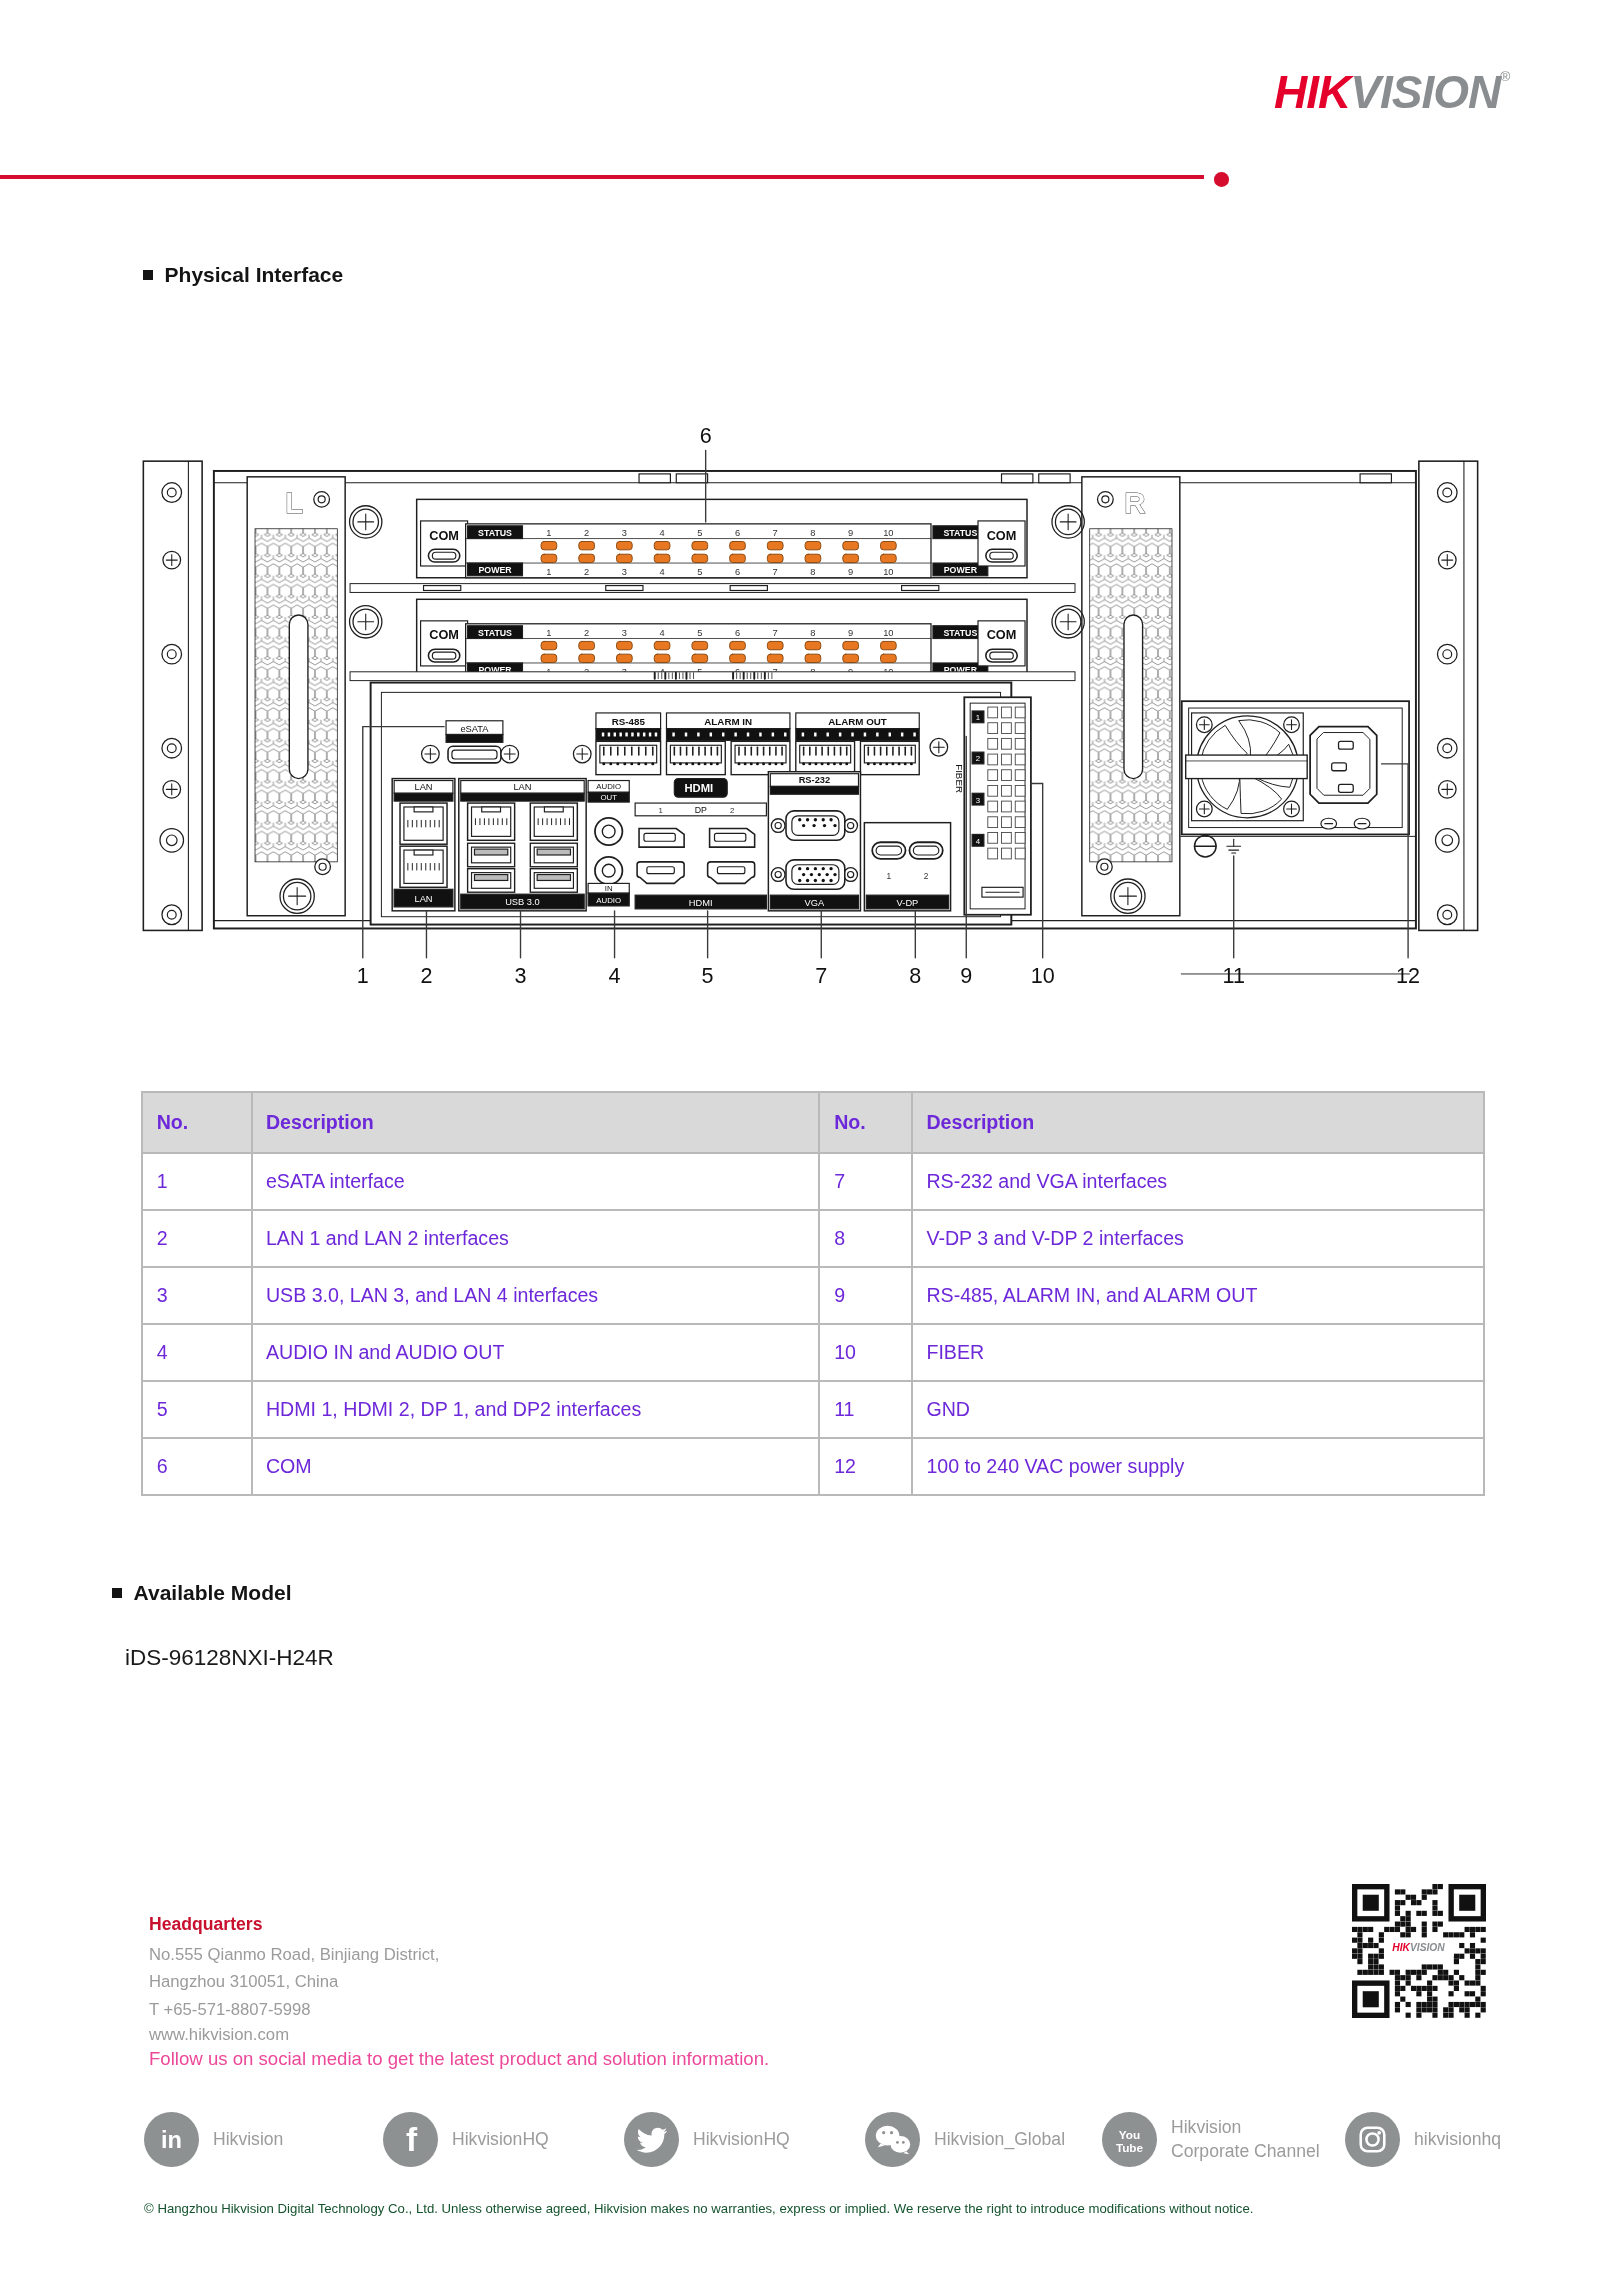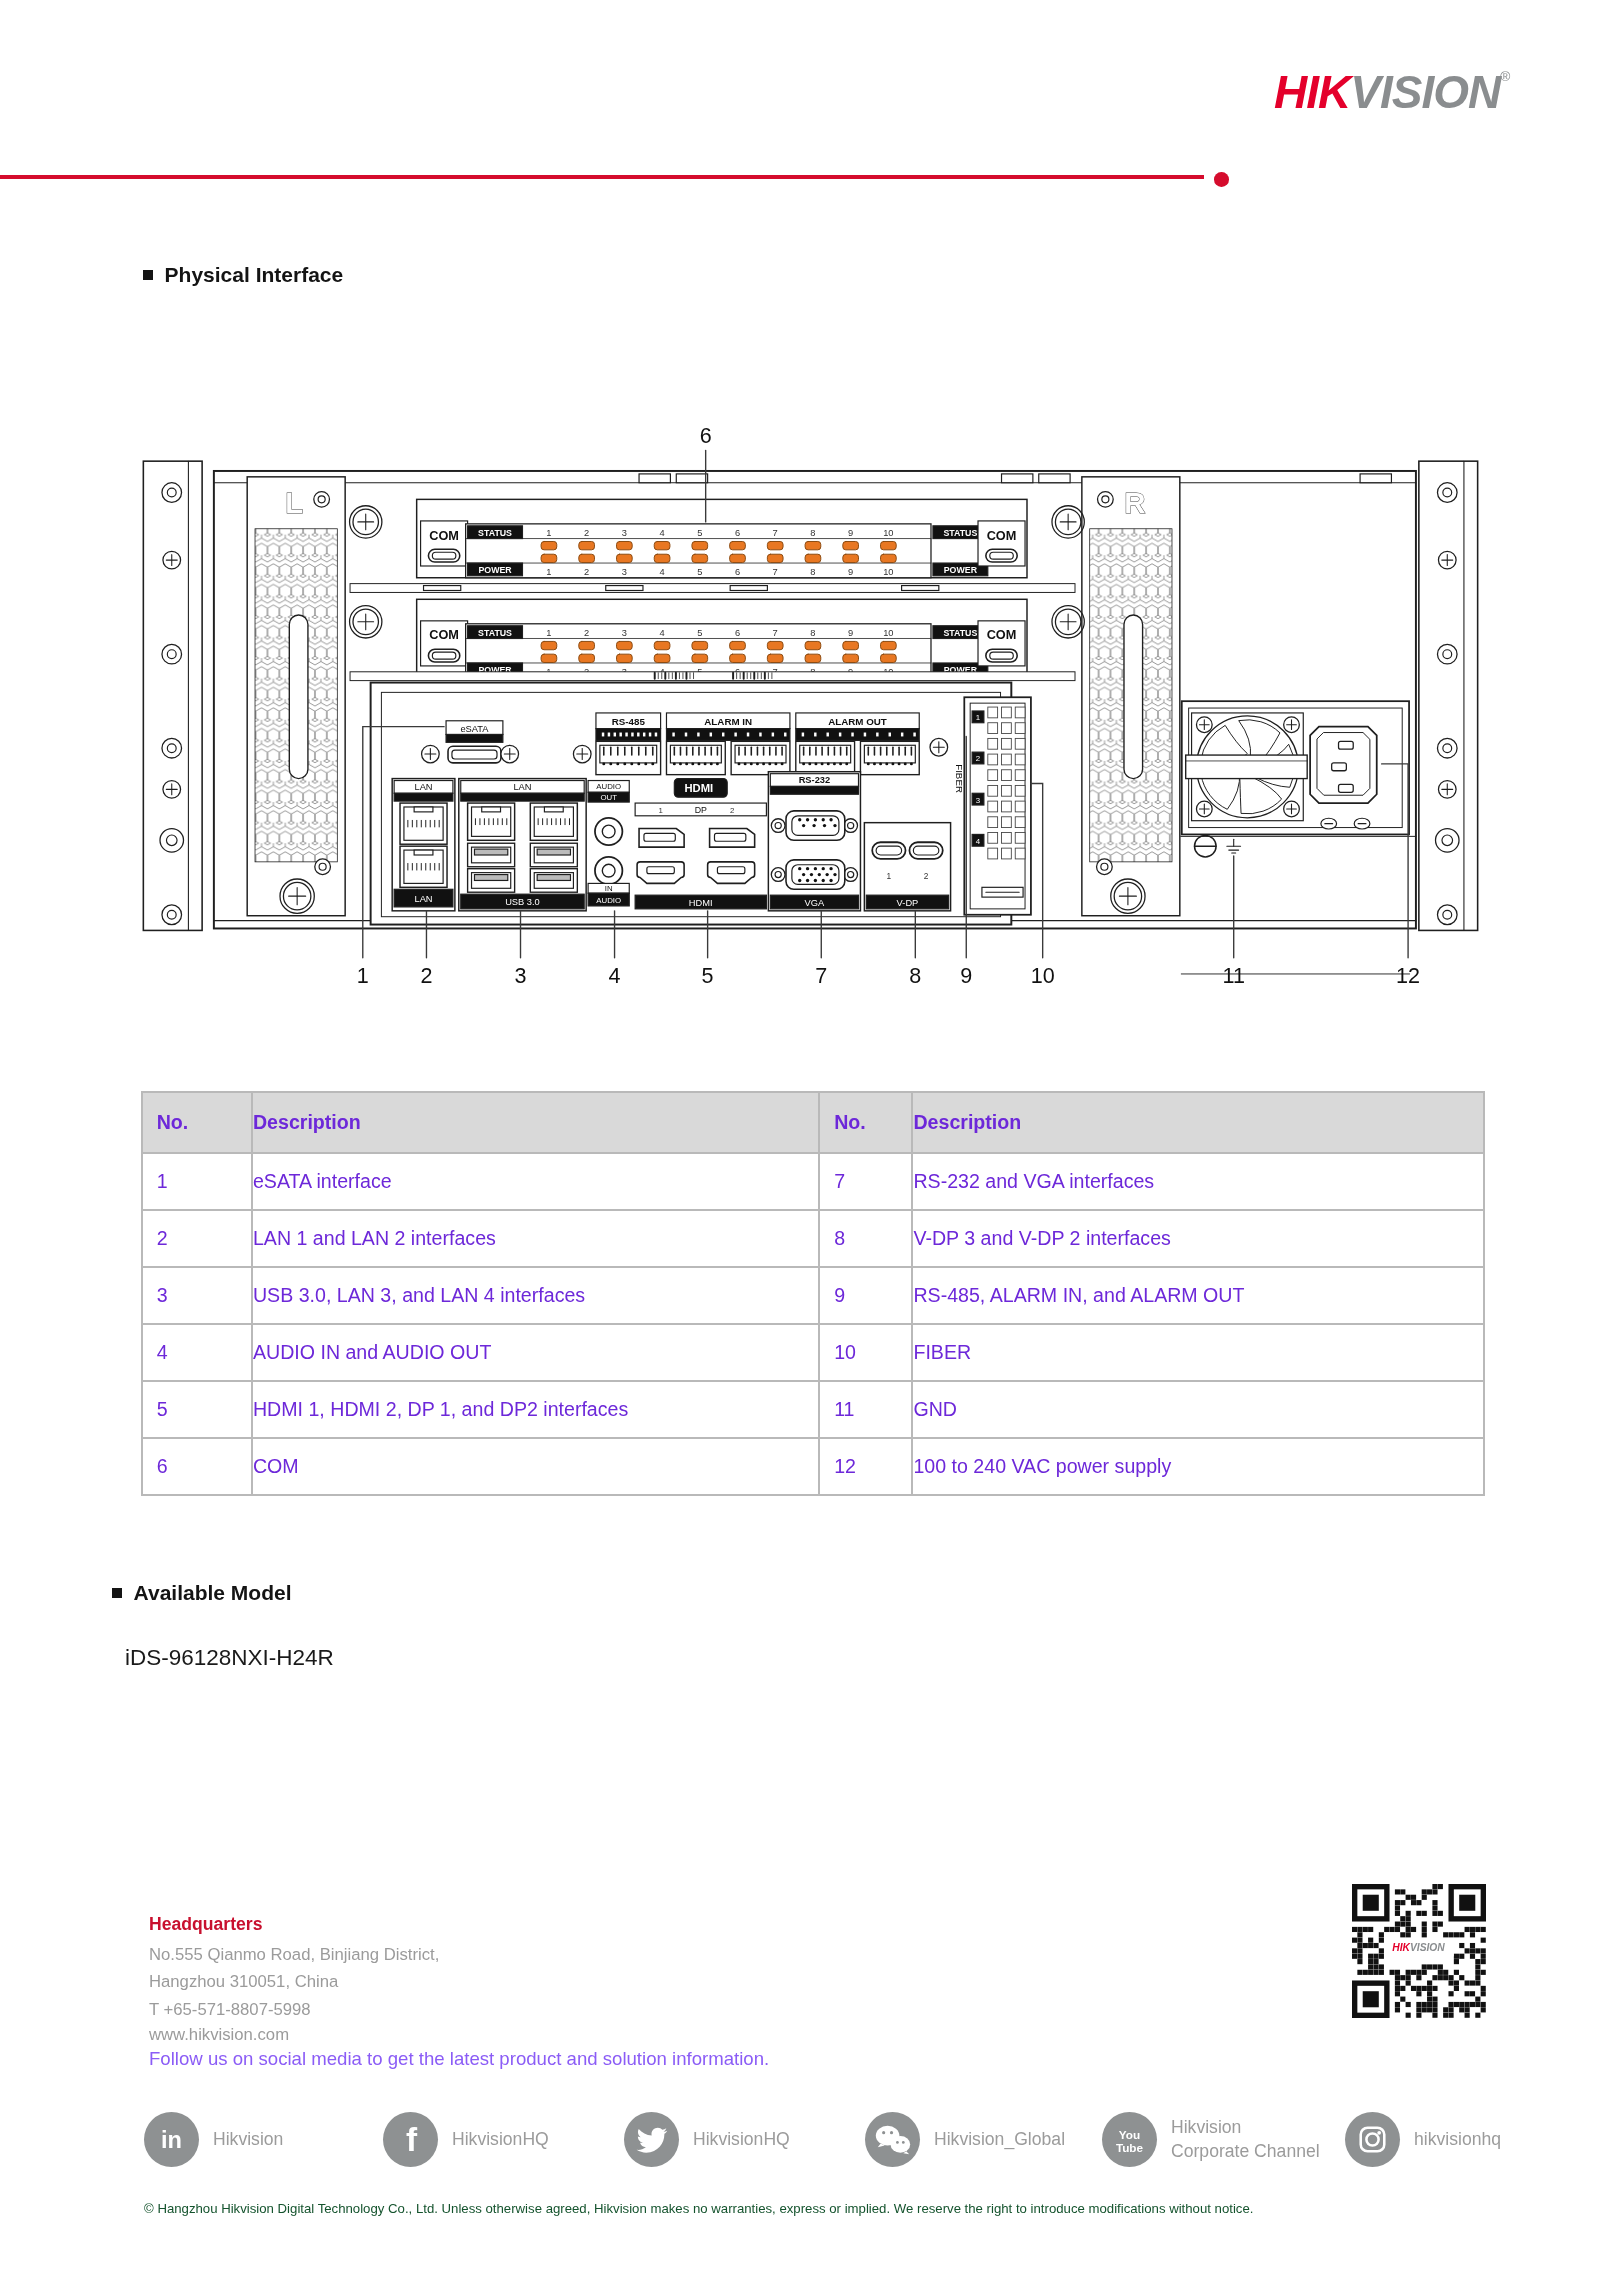--- a/index.html
+++ b/index.html
@@ -23,26 +23,26 @@
   #h-model{left:112px;top:1581px;}
   #model-name{left:125px;top:1645px;font-size:22.5px;color:#1a1a1a;}
 
   
   #io-table{left:141px;top:1091px;width:1344px;border-collapse:collapse;
             font-size:19.6px;color:#6d28d9;}
   #io-table th,#io-table td{border:2px solid #b9b9b9;text-align:left;vertical-align:middle;}
   #io-table th{background:#d9d9d9;font-weight:bold;height:57px;}
   #io-table td{height:53px;background:#fff;}
   .c-no{padding-left:13.7px;}
-  .c-desc{padding-left:0;}
+  .c-desc{padding-left:13px;}
 
   
   #hq-title{left:149px;top:1914px;font-size:17.6px;font-weight:bold;color:#c8102e;}
   .addr{left:149px;font-size:16.7px;color:#9b9b9b;}
-  #follow{left:149px;top:2048px;font-size:18.6px;color:#8b5cf6;}
+  #follow{left:149px;top:2048px;font-size:18.6px;color:#ec4899;}
   .social{position:absolute;top:2112px;}
   .social .cir{position:absolute;top:0;width:55px;height:55px;border-radius:50%;background:#8e9192;}
   .social .lbl{position:absolute;font-size:17.6px;color:#9b9b9b;white-space:nowrap;}
   .social .lbl.one{top:16.7px;}
   .social .lbl.two{top:2.9px;line-height:24.5px;}
   #copyright{left:144px;top:2201px;width:1382px;font-size:13.2px;color:#14532d;}
 
   #qr{left:1352px;top:1884px;}
   svg text{font-family:"Liberation Sans", sans-serif;}
 </style>

